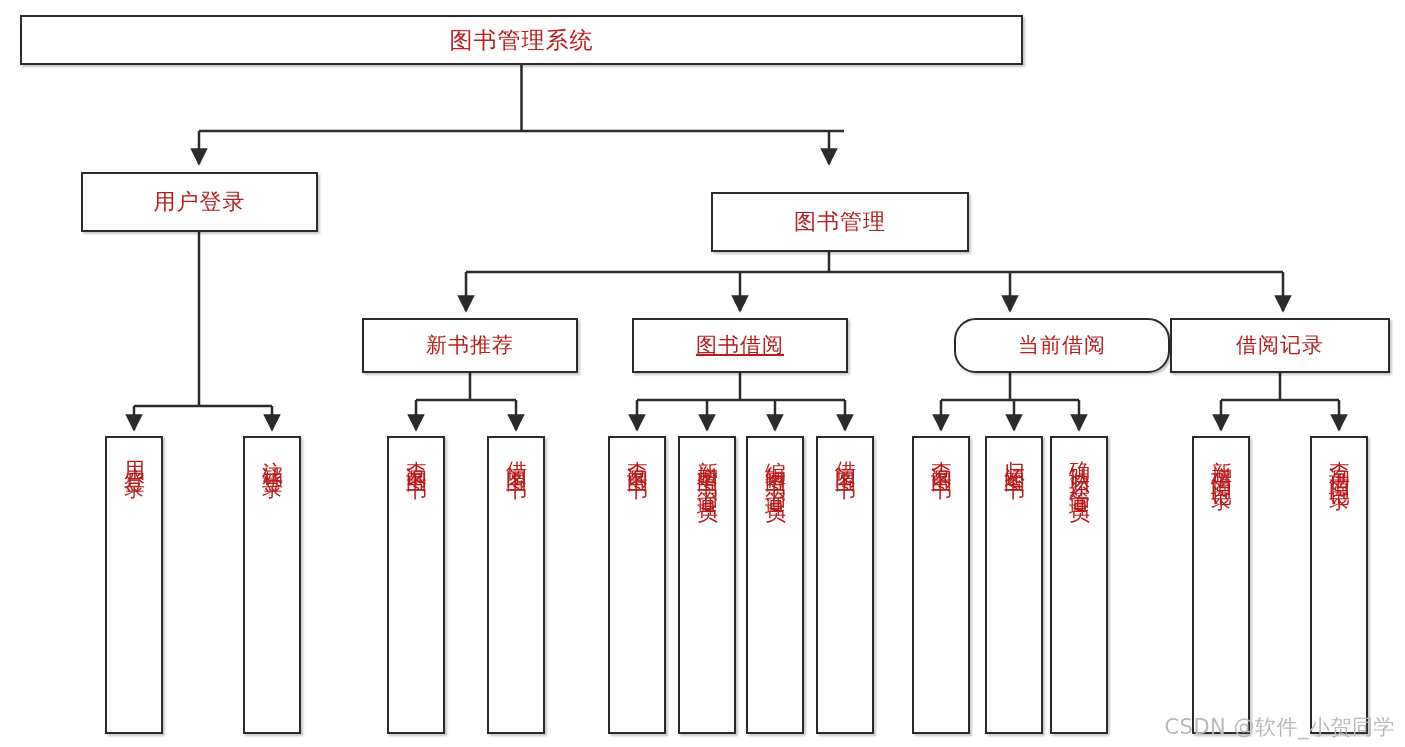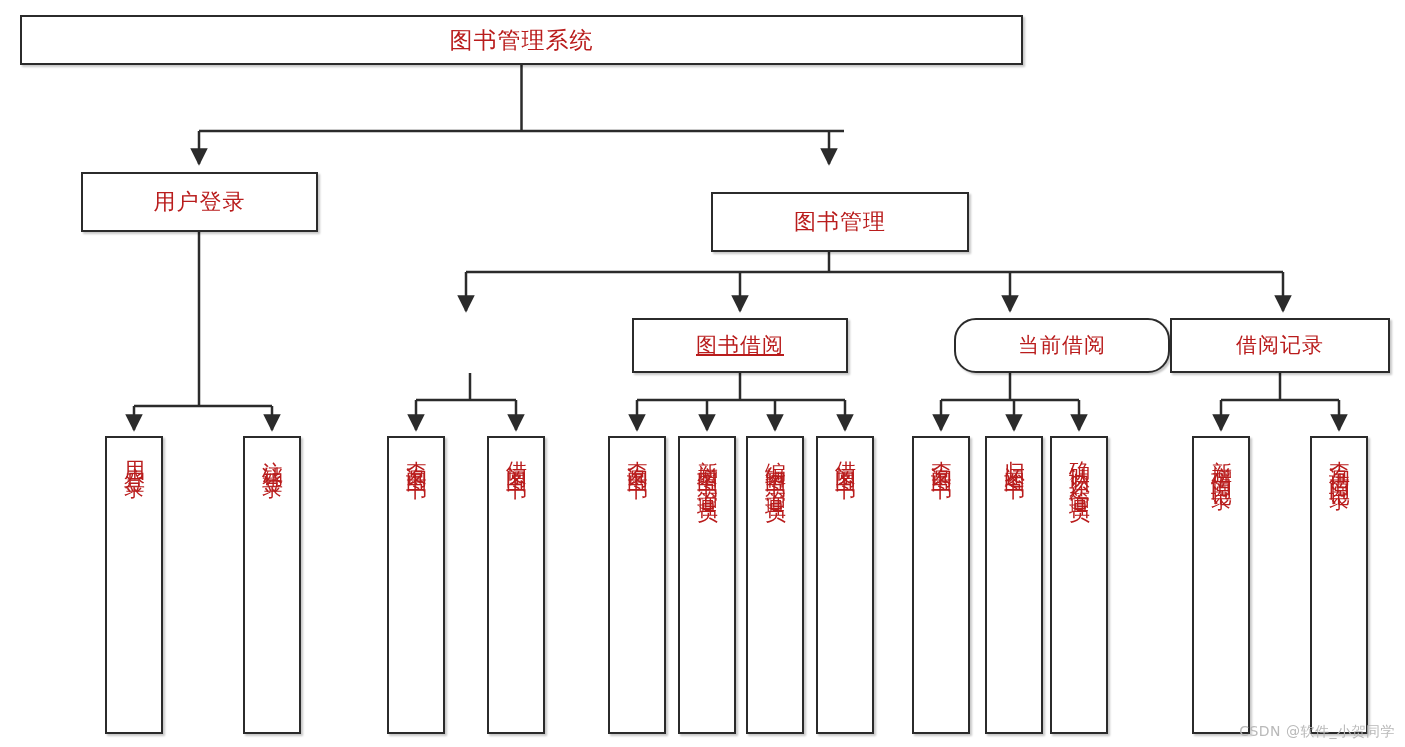--- a/index.html
+++ b/index.html
@@ -58,21 +58,21 @@
     font-size: 21px;
     letter-spacing: 6px;
     line-height: 1;
     white-space: nowrap;
     padding-top: 6px;
   }
   .watermark {
     position: absolute;
     right: 10px;
     bottom: 6px;
-    font-size: 14px;
+    font-size: 21px;
     color: #b9b9b9;
     letter-spacing: 0.5px;
     z-index: 3;
     white-space: nowrap;
   }
 </style>
 </head>
 <body>
 
 <div id="canvas">
@@ -131,20 +131,23 @@
     <span class="label">图书管理系统</span>
   </div>
 
   <div class="node lvl2" style="left:81px; top:172px; width:237px; height:60px;">
     <span class="label">用户登录</span>
   </div>
   <div class="node lvl2" style="left:711px; top:172px; width:258px; height:60px;margin-top:20px;">
     <span class="label">图书管理</span>
   </div>
 
+  <div class="node lvl3" style="left:362px; top:318px; width:216px; height:55px;">
+    <span class="label">新书推荐</span>
+  </div>
   <div class="node lvl3" style="left:632px; top:318px; width:216px; height:55px;text-decoration:underline;">
     <span class="label">图书借阅</span>
   </div>
   <div class="node lvl3" style="left:954px; top:318px; width:216px; height:55px;border-radius:22px;">
     <span class="label">当前借阅</span>
   </div>
   <div class="node lvl3" style="left:1170px; top:318px; width:220px; height:55px;">
     <span class="label">借阅记录</span>
   </div>
 

